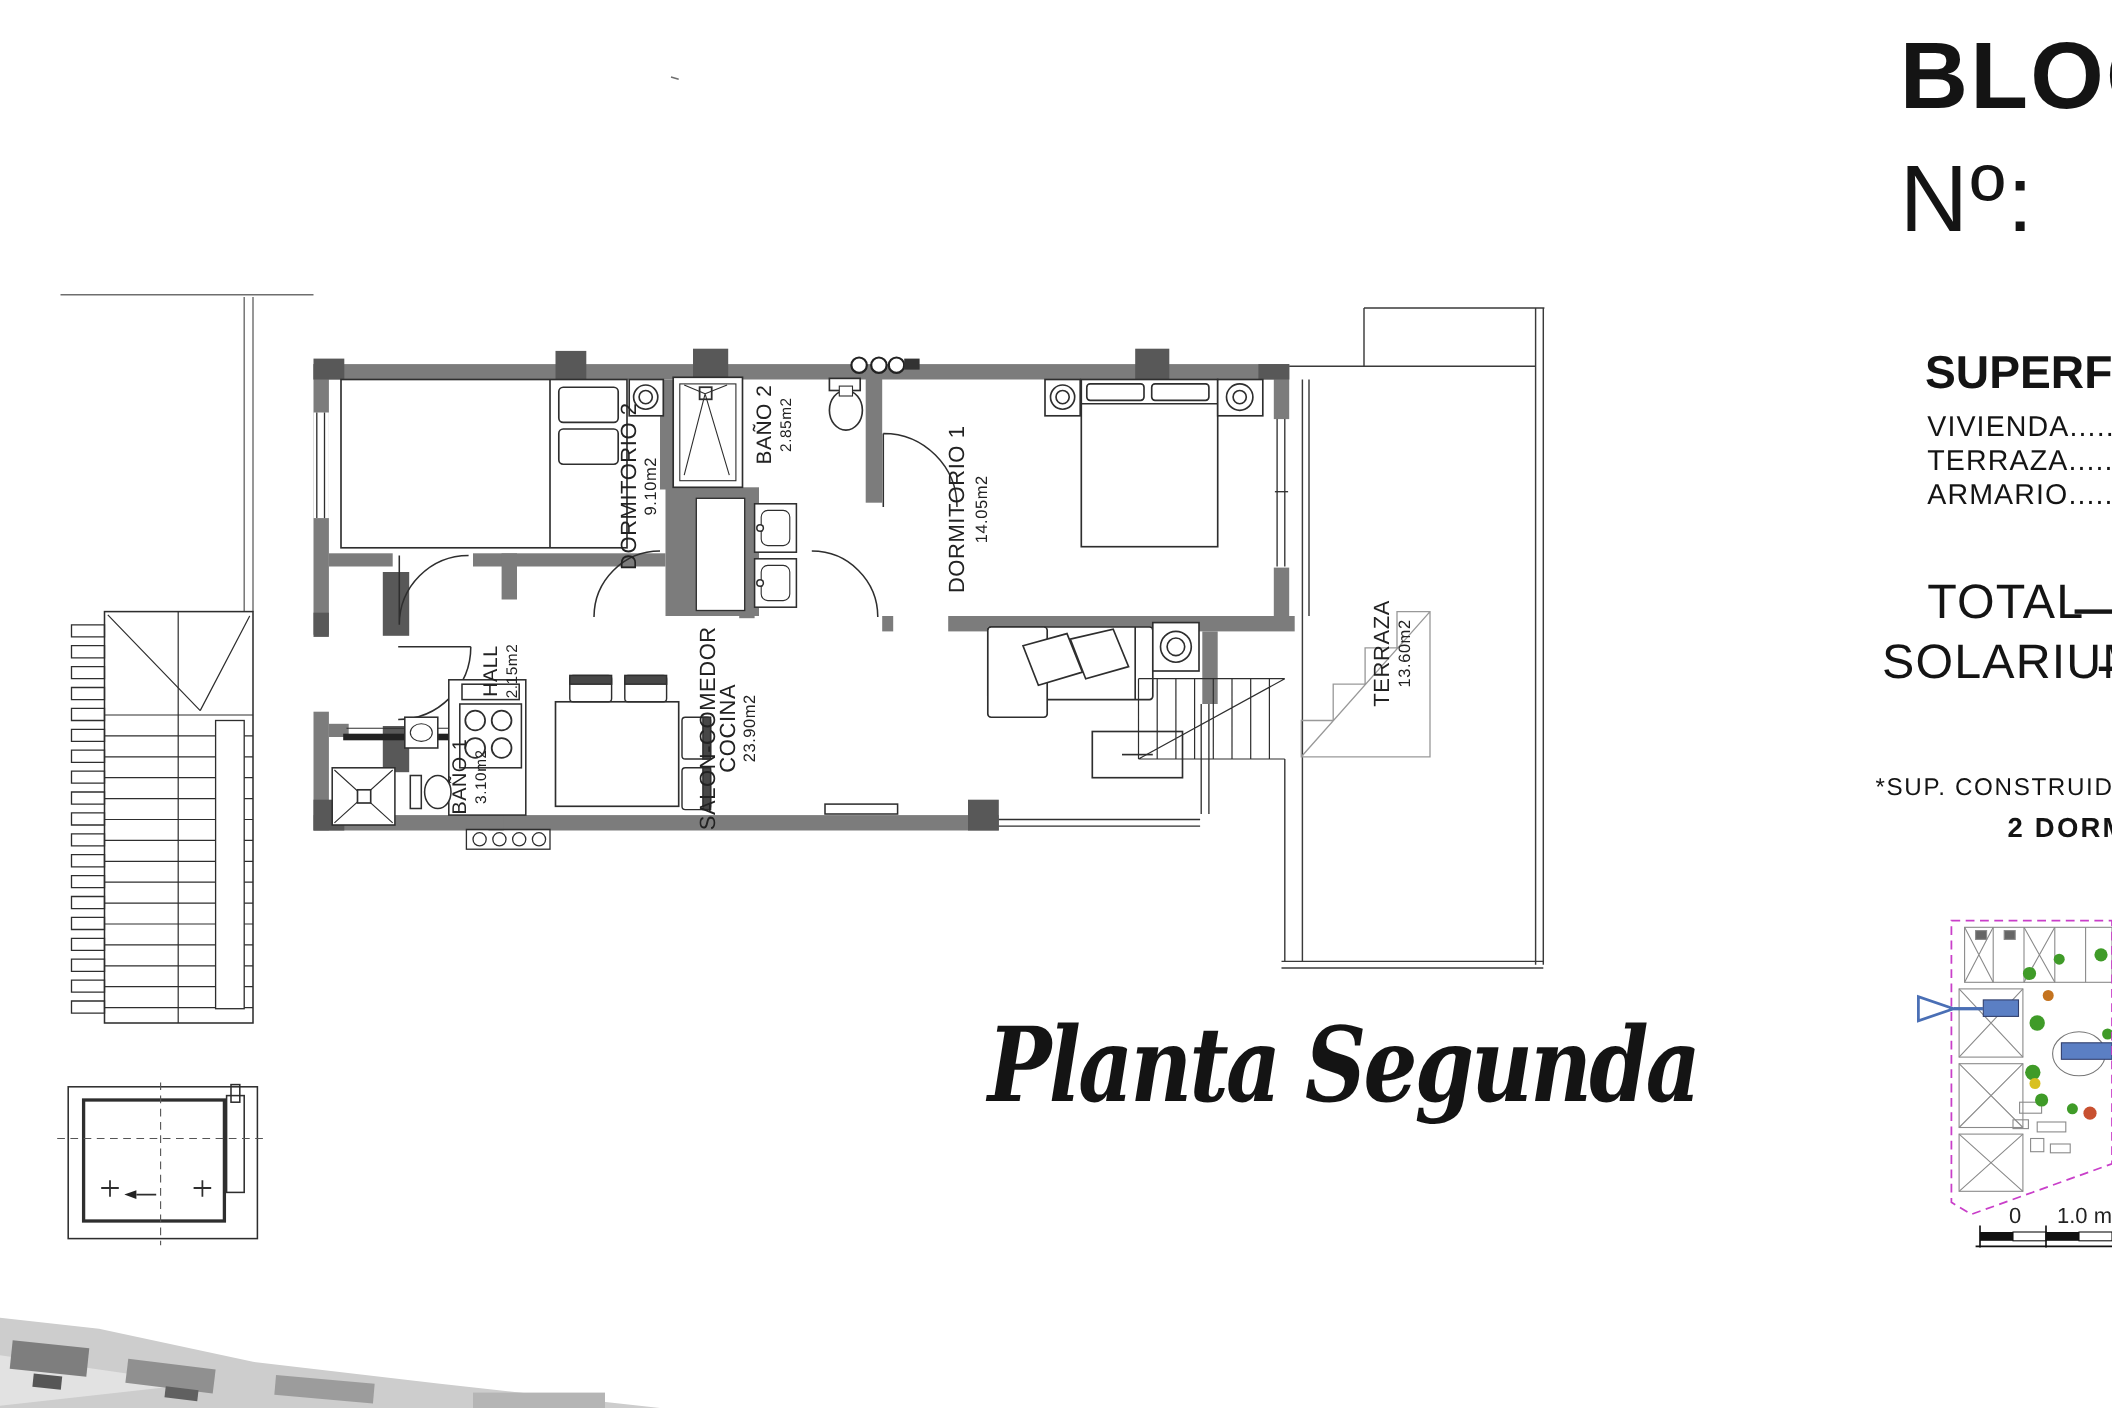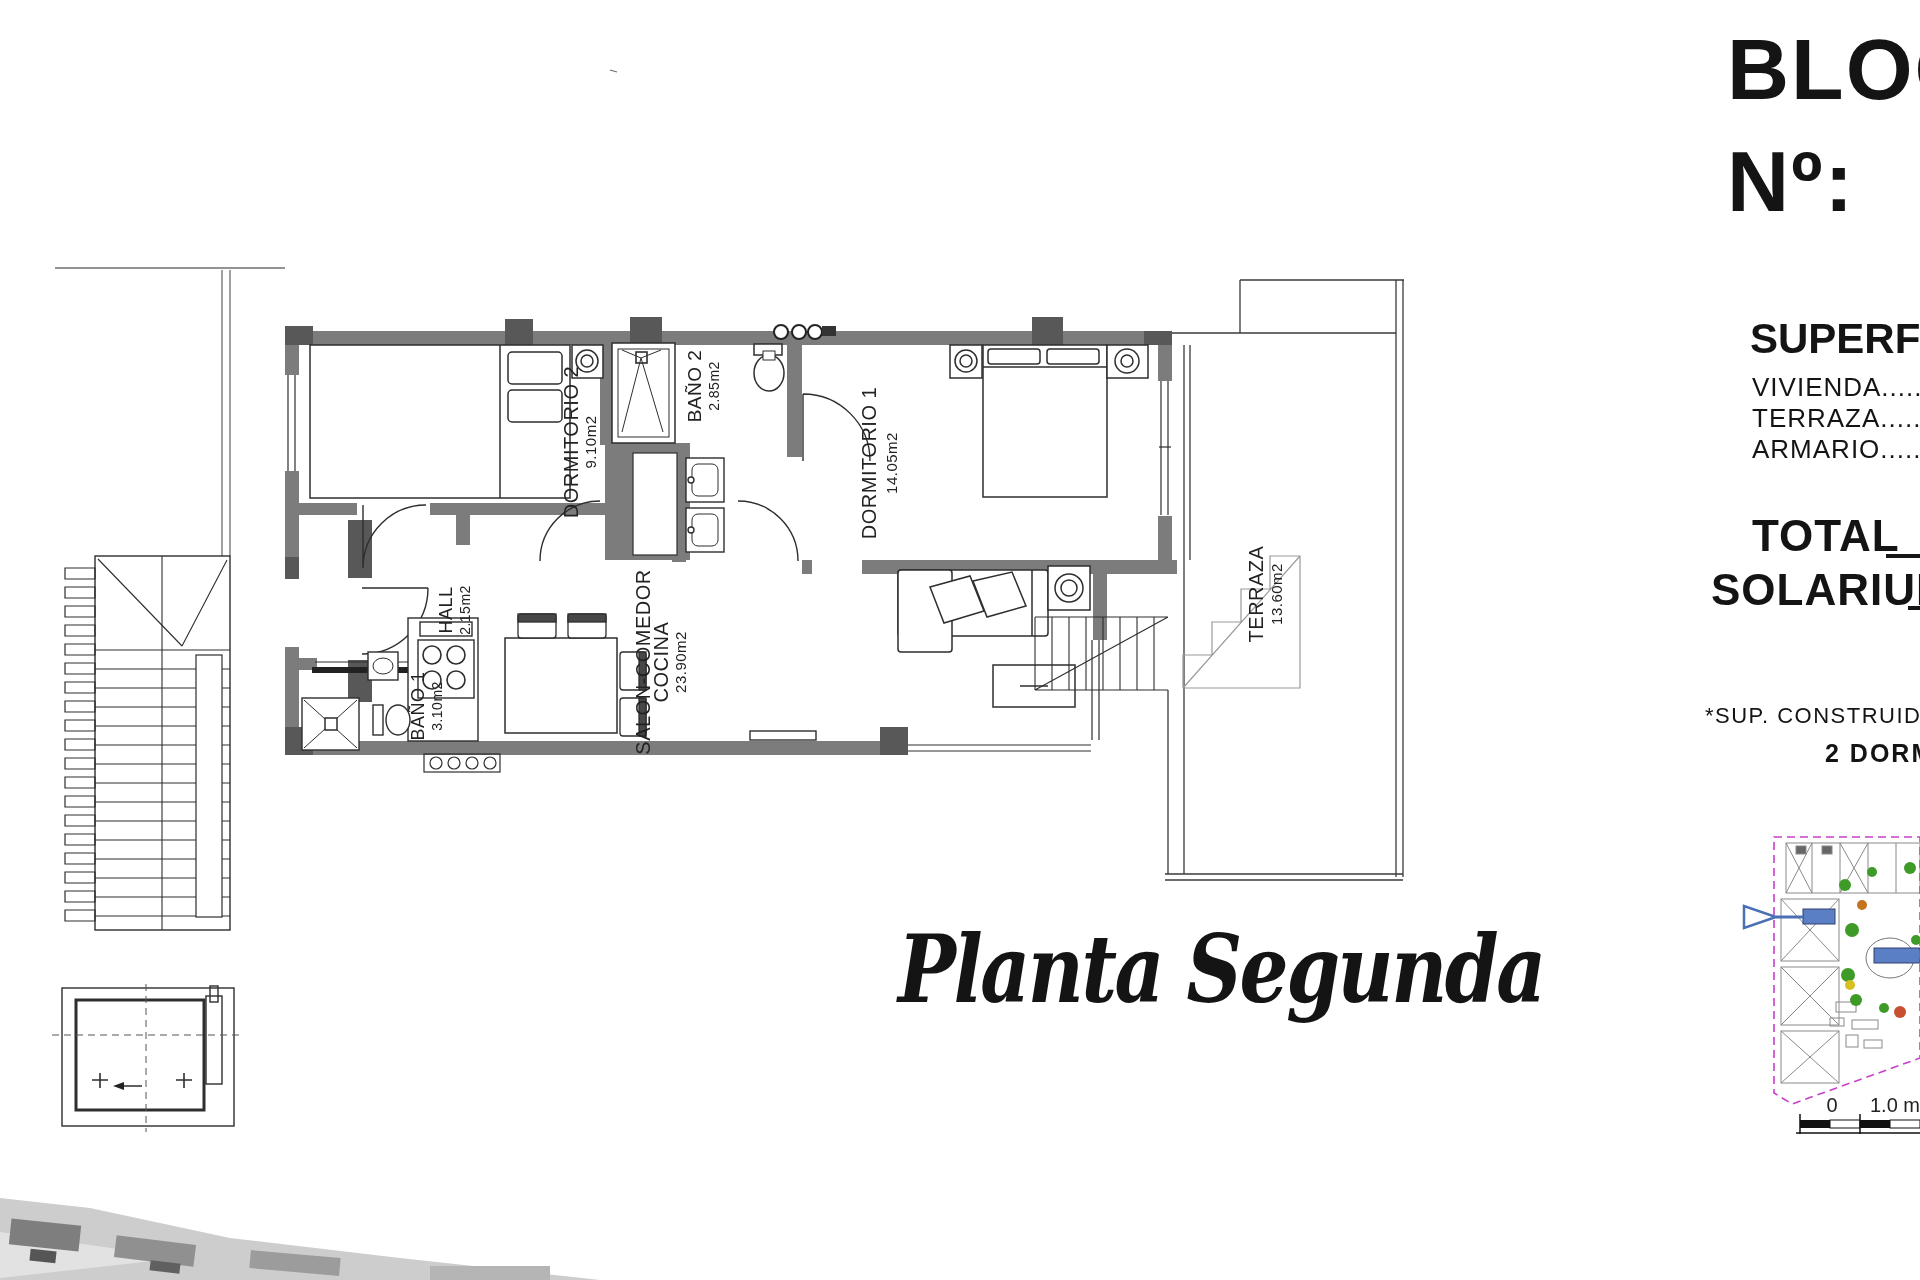--- a/index.html
+++ b/index.html
@@ -1,23 +1,23 @@
 <!DOCTYPE html>
 <html><head>
 <meta charset="utf-8">
 <style>
   html,body{margin:0;padding:0;background:#fff;}
   #screen{position:relative;width:1920px;height:1280px;background:#ffffff;overflow:hidden;
           font-family:"Liberation Sans",sans-serif;}
   .t{position:absolute;color:#141414;white-space:nowrap;line-height:1;}
   .h-block{font-size:86px;font-weight:700;letter-spacing:2px;}
-  .h-num{font-size:86px;font-weight:700;letter-spacing:2px;text-align:center;}
+  .h-num{font-size:86px;font-weight:400;letter-spacing:2px;text-align:center;}
   .s-title{font-size:42px;font-weight:600;letter-spacing:0px;}
   .s-row{font-size:26px;font-weight:500;letter-spacing:1px;}
-  .s-total{font-size:44px;font-weight:700;letter-spacing:1px;}
+  .s-total{font-size:44px;font-weight:400;letter-spacing:1px;margin-top:12px;}
   .s-note1{font-size:22px;font-weight:500;letter-spacing:1.5px;}
   .s-note2{font-size:25px;font-weight:600;letter-spacing:2px;}
   .script-title{font-family:"DejaVu Serif",serif;font-style:italic;font-weight:700;
                 font-size:94px;letter-spacing:-3px;transform:scaleX(.82);transform-origin:left bottom;}
   .score{position:absolute;background:#161616;height:4px;}
   svg{position:absolute;left:0;top:0;}
   svg text{font-family:"Liberation Sans",sans-serif;fill:#222;}
   .lbl{letter-spacing:.5px;}
 </style>
 </head>

